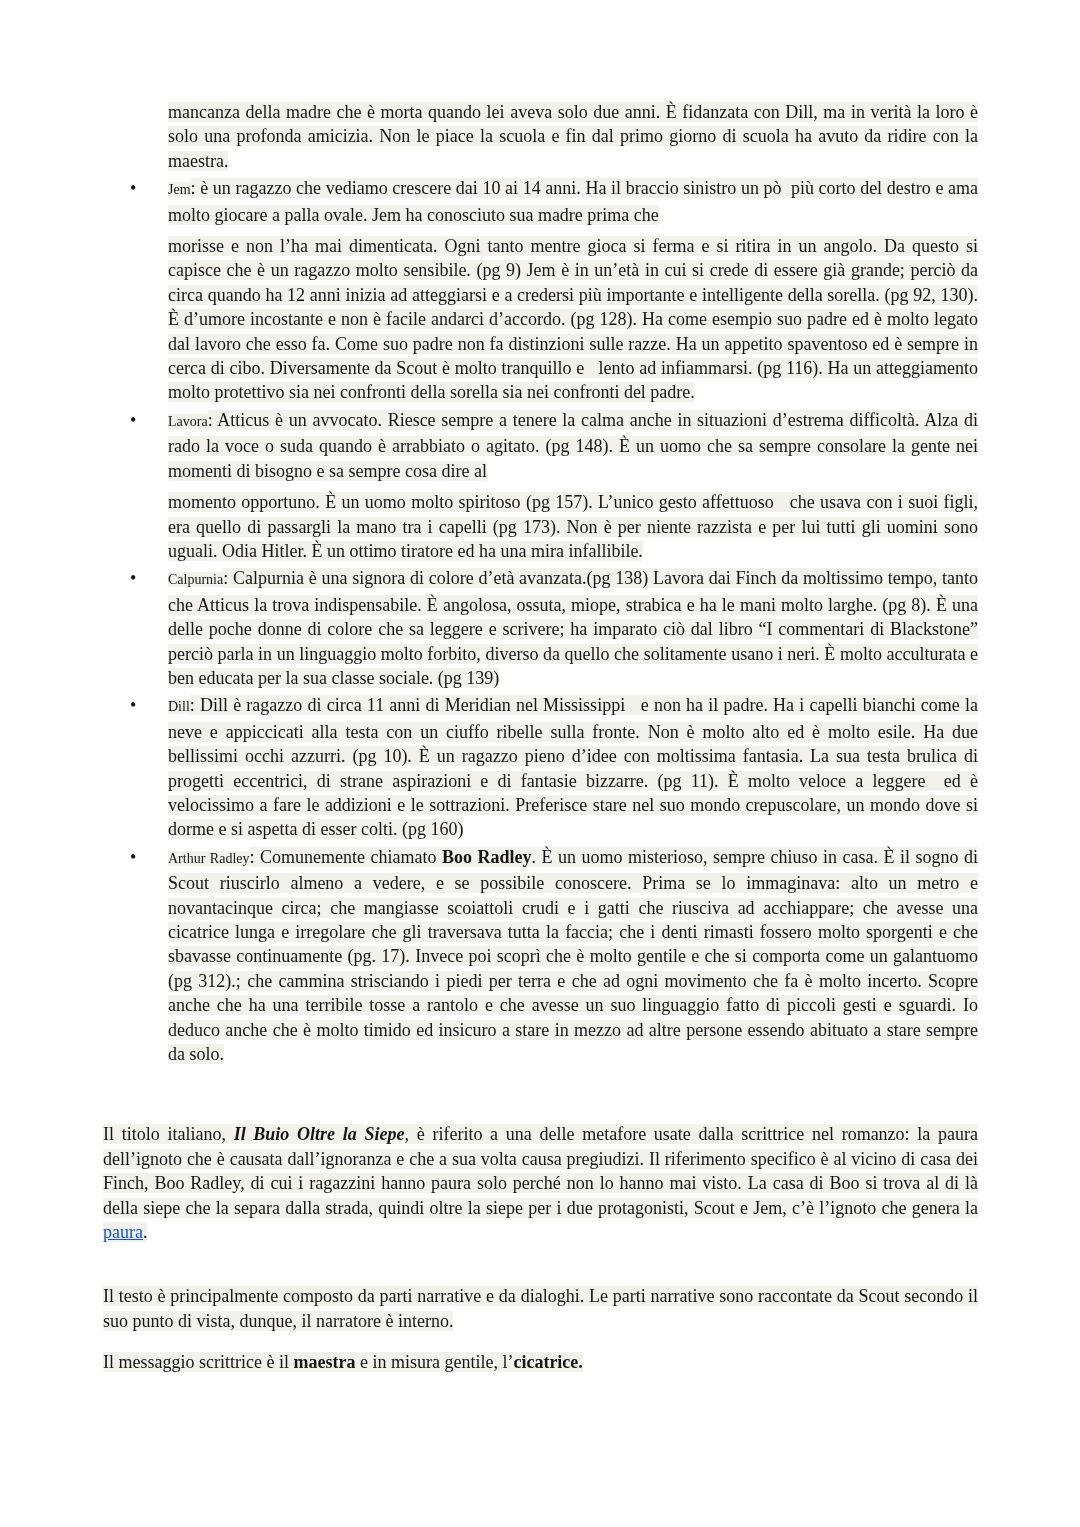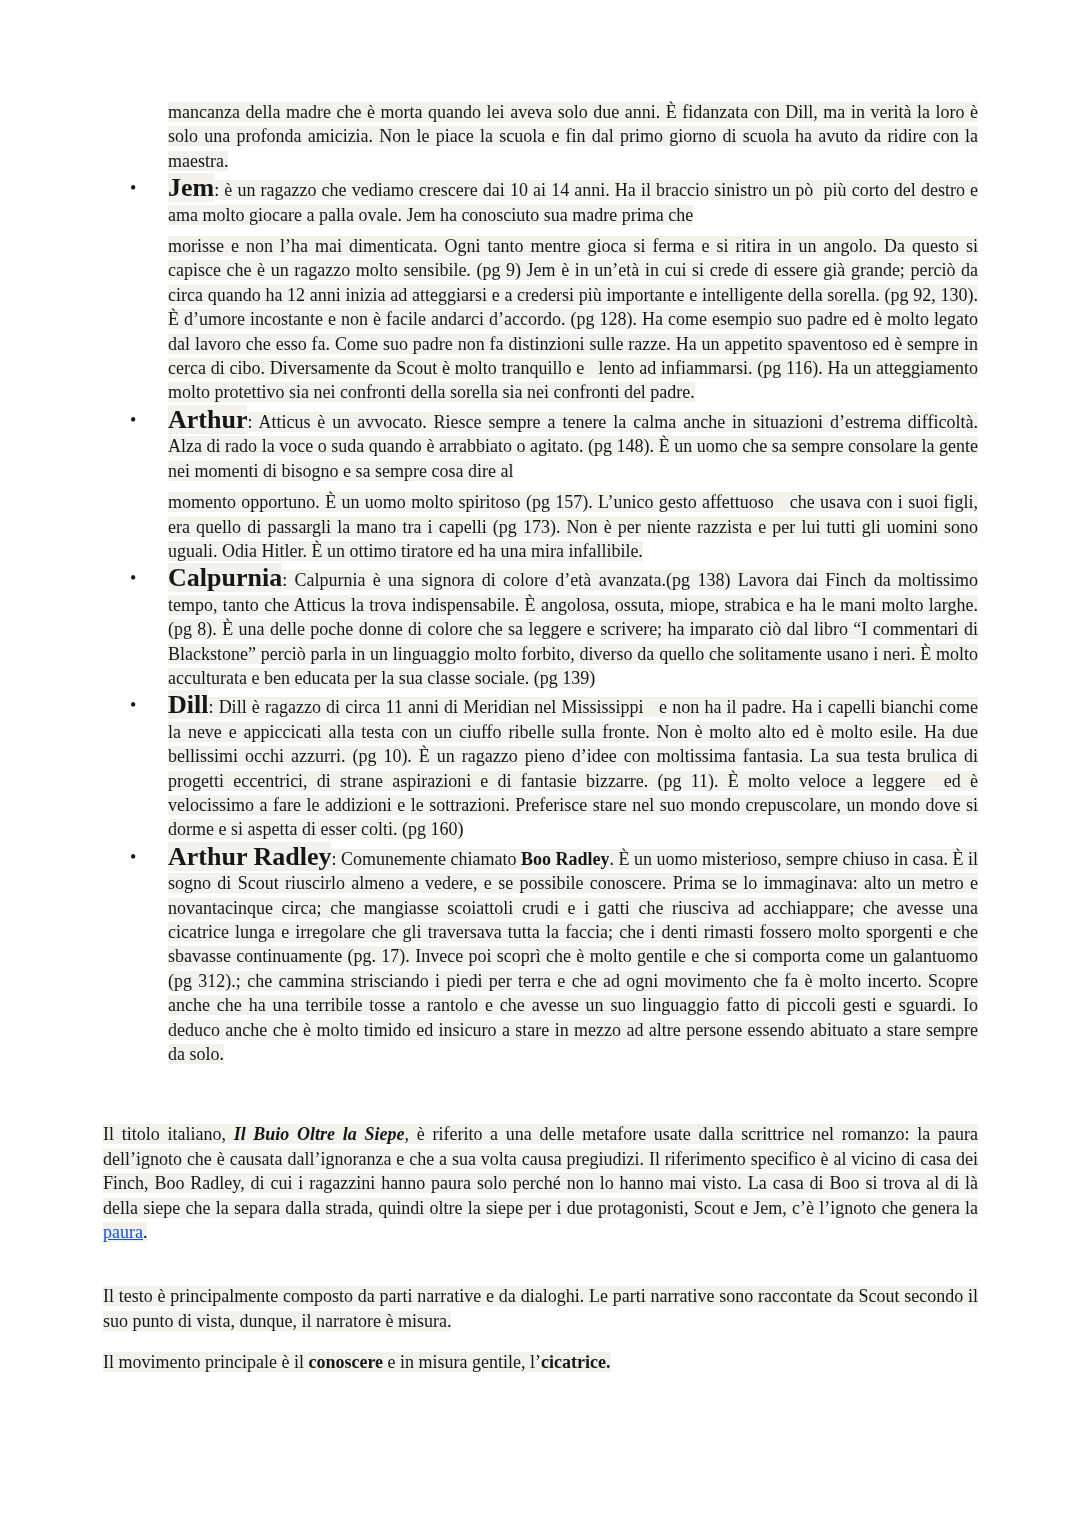--- a/index.html
+++ b/index.html
@@ -15,21 +15,21 @@
     width:1080px;height:1357px;
     padding:100px 102px 30px 103px;
     font-family:"Liberation Serif","DejaVu Serif",serif;
     font-size:18px;line-height:24.4px;color:var(--text);
   }
   .block,.para{text-align:justify;}
   .indent{margin-left:65px;}
   .seg{background:var(--hl);}
   .b{font-weight:700;}
   .bi{font-weight:700;font-style:italic;}
-  .n{font-weight:700;font-size:26px;}
+  .n{font-weight:400;font-size:14px;}
   a.link{color:var(--link);cursor:pointer;}
   .item{display:flex;margin-top:3px;}
   .bullet{flex:0 0 65px;padding-left:27px;}
   .item-body{flex:1;min-width:0;}
   .item-body .block + .block{margin-top:7px;}
   .p1{margin-top:56px;}
   .p2{margin-top:40px;}
   .p3{margin-top:17px;}
 </style>
 </head>
@@ -42,21 +42,21 @@
       <div class="item">
         <span class="bullet">•</span>
         <div class="item-body">
           <div class="block"><span class="seg n">Jem</span><span class="seg">: è un ragazzo che vediamo crescere dai 10 ai 14 anni. Ha il braccio sinistro un pò&nbsp; più corto del destro e ama molto giocare a palla ovale. Jem ha conosciuto sua madre prima che</span></div>
           <div class="block"><span class="seg">morisse e non l’ha mai dimenticata. Ogni tanto mentre gioca si ferma e si ritira in un angolo. Da questo si capisce che è un ragazzo molto sensibile. (pg 9) Jem è in un’età in cui si crede di essere già grande; perciò da circa quando ha 12 anni inizia ad atteggiarsi e a credersi più importante e intelligente della sorella. (pg 92, 130). È d’umore incostante e non è facile andarci d’accordo. (pg 128). Ha come esempio suo padre ed è molto legato dal lavoro che esso fa. Come suo padre non fa distinzioni sulle razze. Ha un appetito spaventoso ed è sempre in cerca di cibo. Diversamente da Scout è molto tranquillo e &nbsp;&nbsp;lento ad infiammarsi. (pg 116). Ha un atteggiamento molto protettivo sia nei confronti della sorella sia nei confronti del padre.</span></div>
         </div>
       </div>
       <div class="item">
         <span class="bullet">•</span>
         <div class="item-body">
-          <div class="block"><span class="seg n">Arthur</span><span class="seg">: Atticus è un avvocato. Riesce sempre a tenere la calma anche in situazioni d’estrema difficoltà. Alza di rado la voce o suda quando è arrabbiato o agitato. (pg 148). È un uomo che sa sempre consolare la gente nei momenti di bisogno e sa sempre cosa dire al</span></div>
+          <div class="block"><span class="seg n">Lavora</span><span class="seg">: Atticus è un avvocato. Riesce sempre a tenere la calma anche in situazioni d’estrema difficoltà. Alza di rado la voce o suda quando è arrabbiato o agitato. (pg 148). È un uomo che sa sempre consolare la gente nei momenti di bisogno e sa sempre cosa dire al</span></div>
           <div class="block"><span class="seg">momento opportuno. È un uomo molto spiritoso (pg 157). L’unico gesto affettuoso &nbsp;&nbsp;che usava con i suoi figli, era quello di passargli la mano tra i capelli (pg 173). Non è per niente razzista e per lui tutti gli uomini sono uguali. Odia Hitler. È un ottimo tiratore ed ha una mira infallibile.</span></div>
         </div>
       </div>
       <div class="item">
         <span class="bullet">•</span>
         <div class="item-body">
           <div class="block"><span class="seg n">Calpurnia</span><span class="seg">: Calpurnia è una signora di colore d’età avanzata.(pg 138) Lavora dai Finch da moltissimo tempo, tanto che Atticus la trova indispensabile. È angolosa, ossuta, miope, strabica e ha le mani molto larghe. (pg 8). È una delle poche donne di colore che sa leggere e scrivere; ha imparato ciò dal libro “I commentari di Blackstone” perciò parla in un linguaggio molto forbito, diverso da quello che solitamente usano i neri. È molto acculturata e ben educata per la sua classe sociale. (pg 139)</span></div>
         </div>
       </div>
       <div class="item">
@@ -68,16 +68,16 @@
       <div class="item">
         <span class="bullet">•</span>
         <div class="item-body">
           <div class="block"><span class="seg n">Arthur Radley</span><span class="seg">: Comunemente chiamato </span><span class="seg b">Boo Radley</span><span class="seg">. È un uomo misterioso, sempre chiuso in casa. È il sogno di Scout riuscirlo almeno a vedere, e se possibile conoscere. Prima se lo immaginava: alto un metro e novantacinque circa; che mangiasse scoiattoli crudi e i gatti che riusciva ad acchiappare; che avesse una cicatrice lunga e irregolare che gli traversava tutta la faccia; che i denti rimasti fossero molto sporgenti e che sbavasse continuamente (pg. 17). Invece poi scoprì che è molto gentile e che si comporta come un galantuomo (pg 312).; che cammina strisciando i piedi per terra e che ad ogni movimento che fa è molto incerto. Scopre anche che ha una terribile tosse a rantolo e che avesse un suo linguaggio fatto di piccoli gesti e sguardi. Io deduco anche che è molto timido ed insicuro a stare in mezzo ad altre persone essendo abituato a stare sempre da solo.</span></div>
         </div>
       </div>
     </div>
 
   <div class="para p1"><span class="seg">Il titolo italiano, </span><span class="seg bi">Il Buio Oltre la Siepe</span><span class="seg">, è riferito a una delle metafore usate dalla scrittrice nel romanzo: la paura dell’ignoto che è causata dall’ignoranza e che a sua volta causa pregiudizi. Il riferimento specifico è al vicino di casa dei Finch, Boo Radley, di cui i ragazzini hanno paura solo perché non lo hanno mai visto. La casa di Boo si trova al di là della siepe che la separa dalla strada, quindi oltre la siepe per i due protagonisti, Scout e Jem, c’è l’ignoto che genera la </span><a class="seg link" href="#">paura</a><span class="seg">.</span></div>
 
-  <div class="para p2"><span class="seg">Il testo è principalmente composto da parti narrative e da dialoghi. Le parti narrative sono raccontate da Scout secondo il suo punto di vista, dunque, il narratore è misura.</span></div>
+  <div class="para p2"><span class="seg">Il testo è principalmente composto da parti narrative e da dialoghi. Le parti narrative sono raccontate da Scout secondo il suo punto di vista, dunque, il narratore è interno.</span></div>
 
-  <div class="para p3"><span class="seg">Il movimento principale è il </span><span class="seg b">conoscere</span><span class="seg"> e in misura gentile, l’</span><span class="seg b">cicatrice.</span></div>
+  <div class="para p3"><span class="seg">Il messaggio scrittrice è il </span><span class="seg b">maestra</span><span class="seg"> e in misura gentile, l’</span><span class="seg b">cicatrice.</span></div>
 </div>
 
 </body></html>

